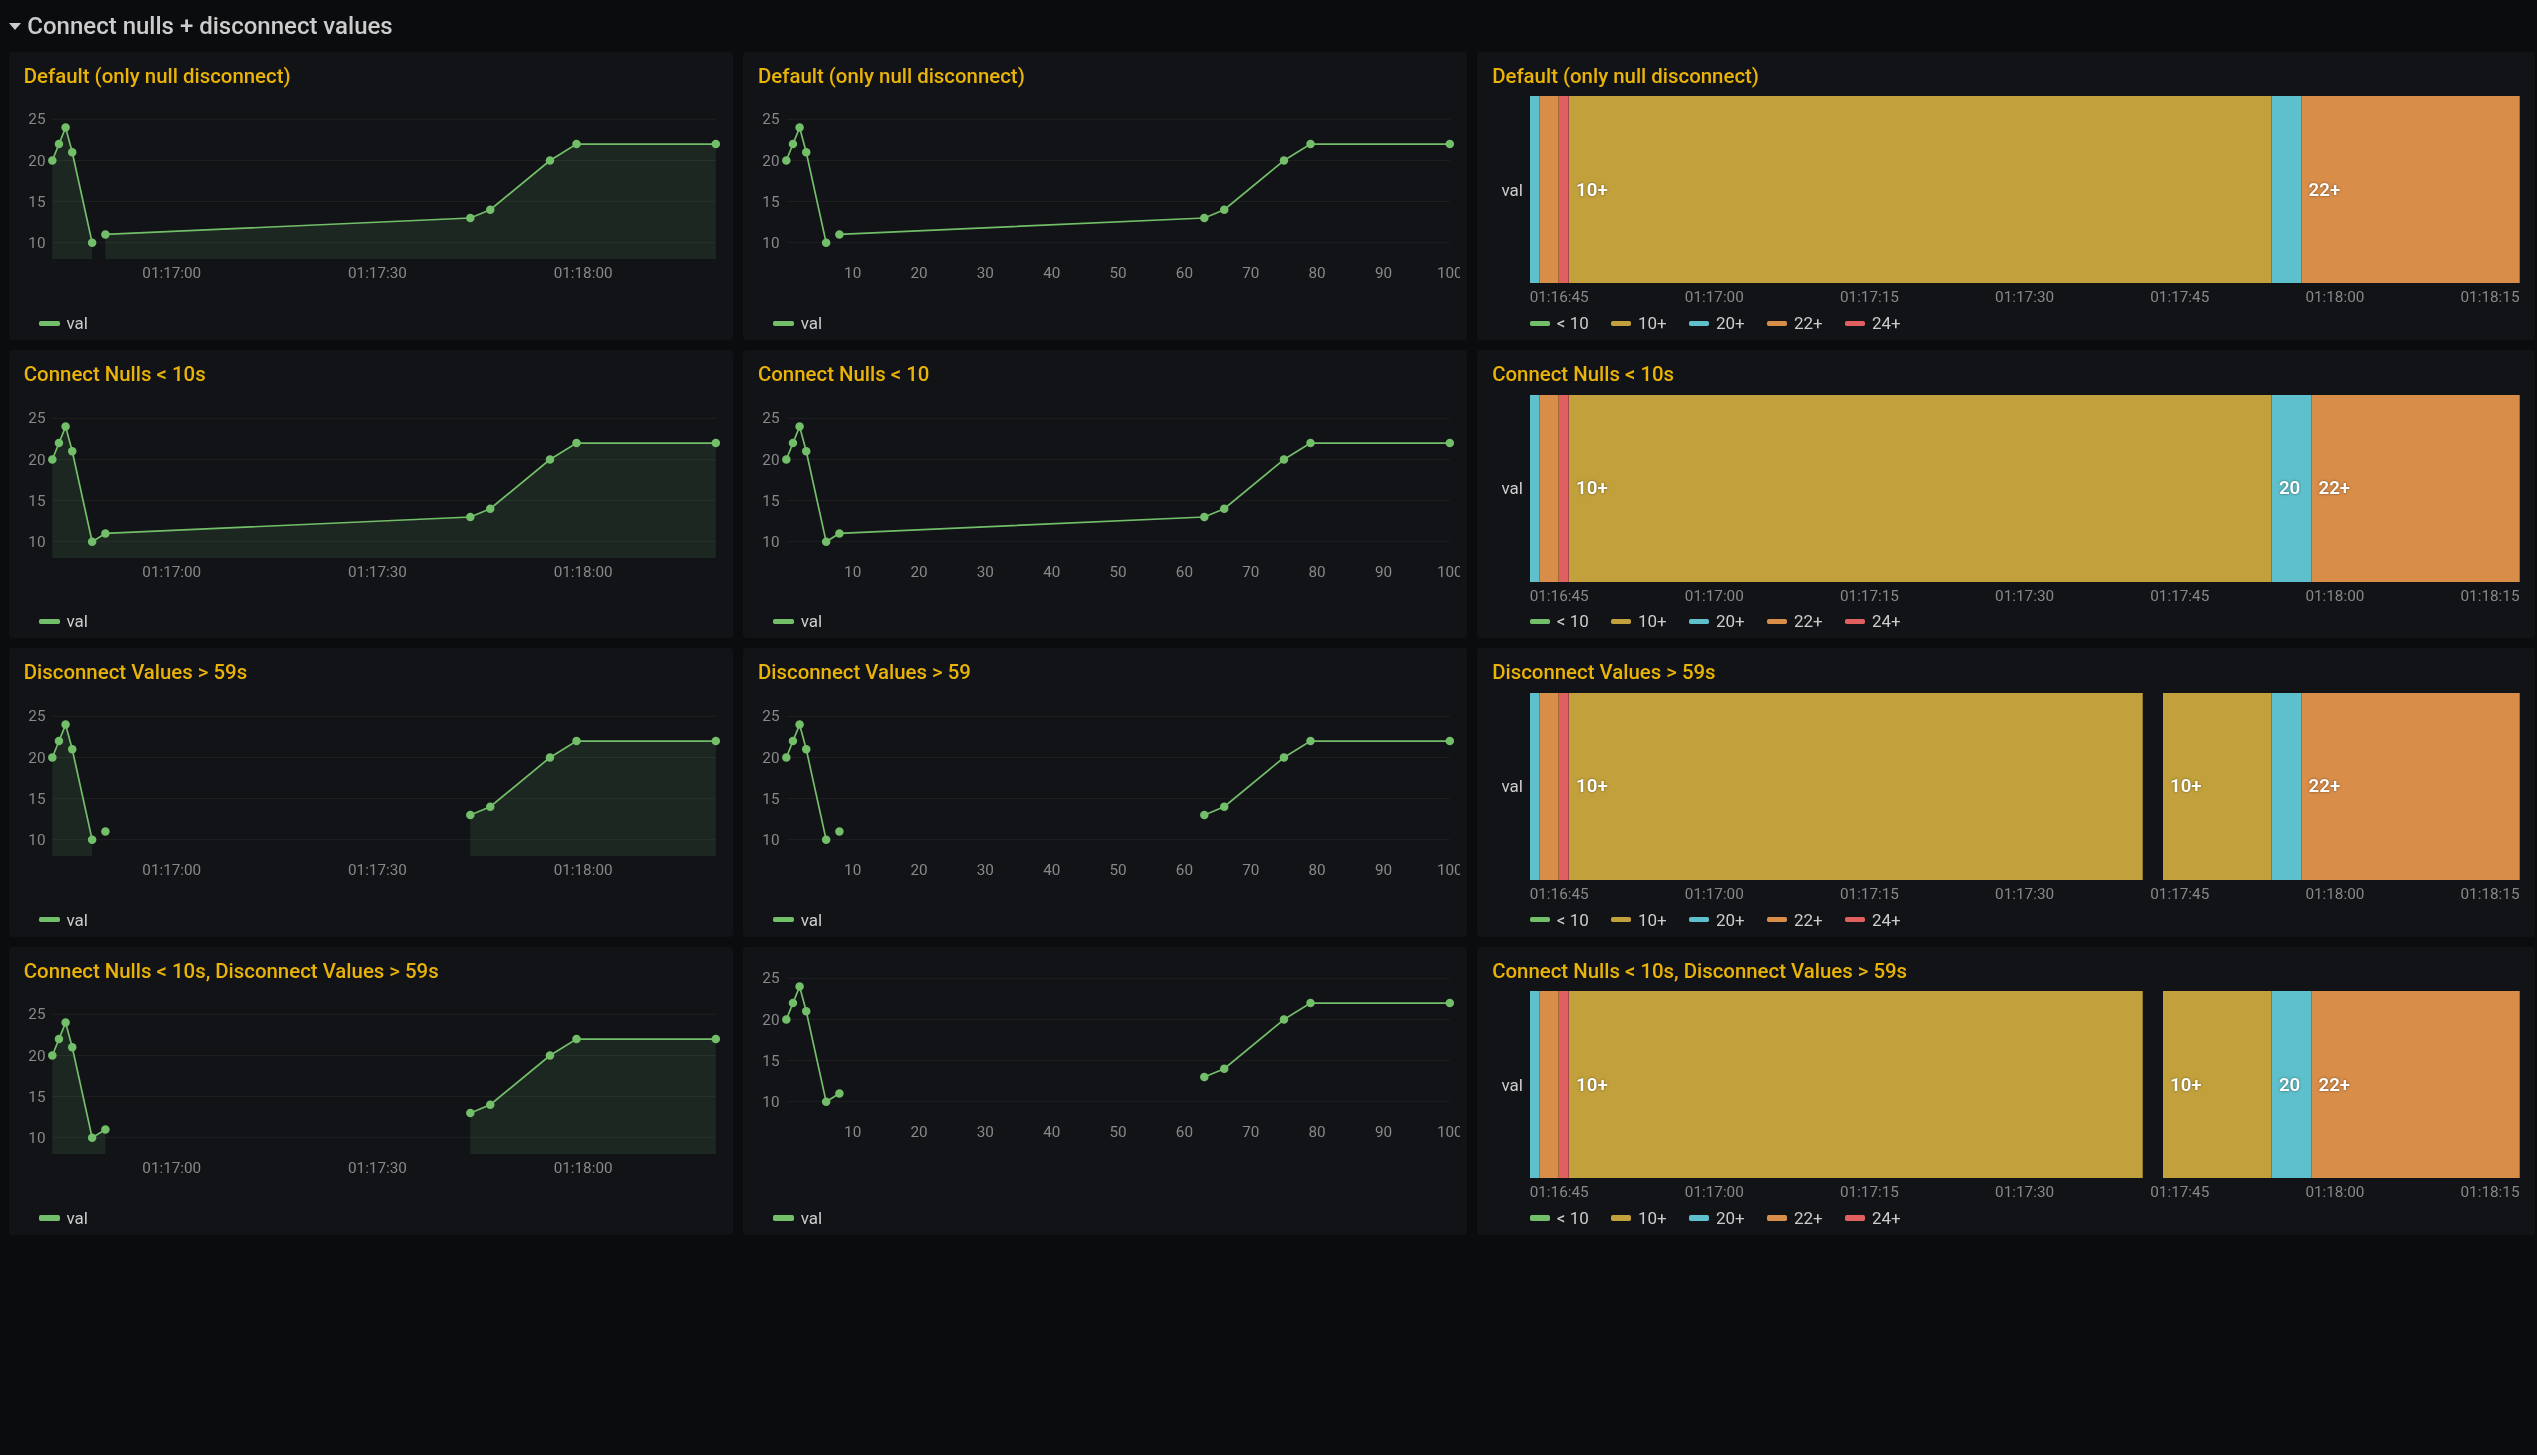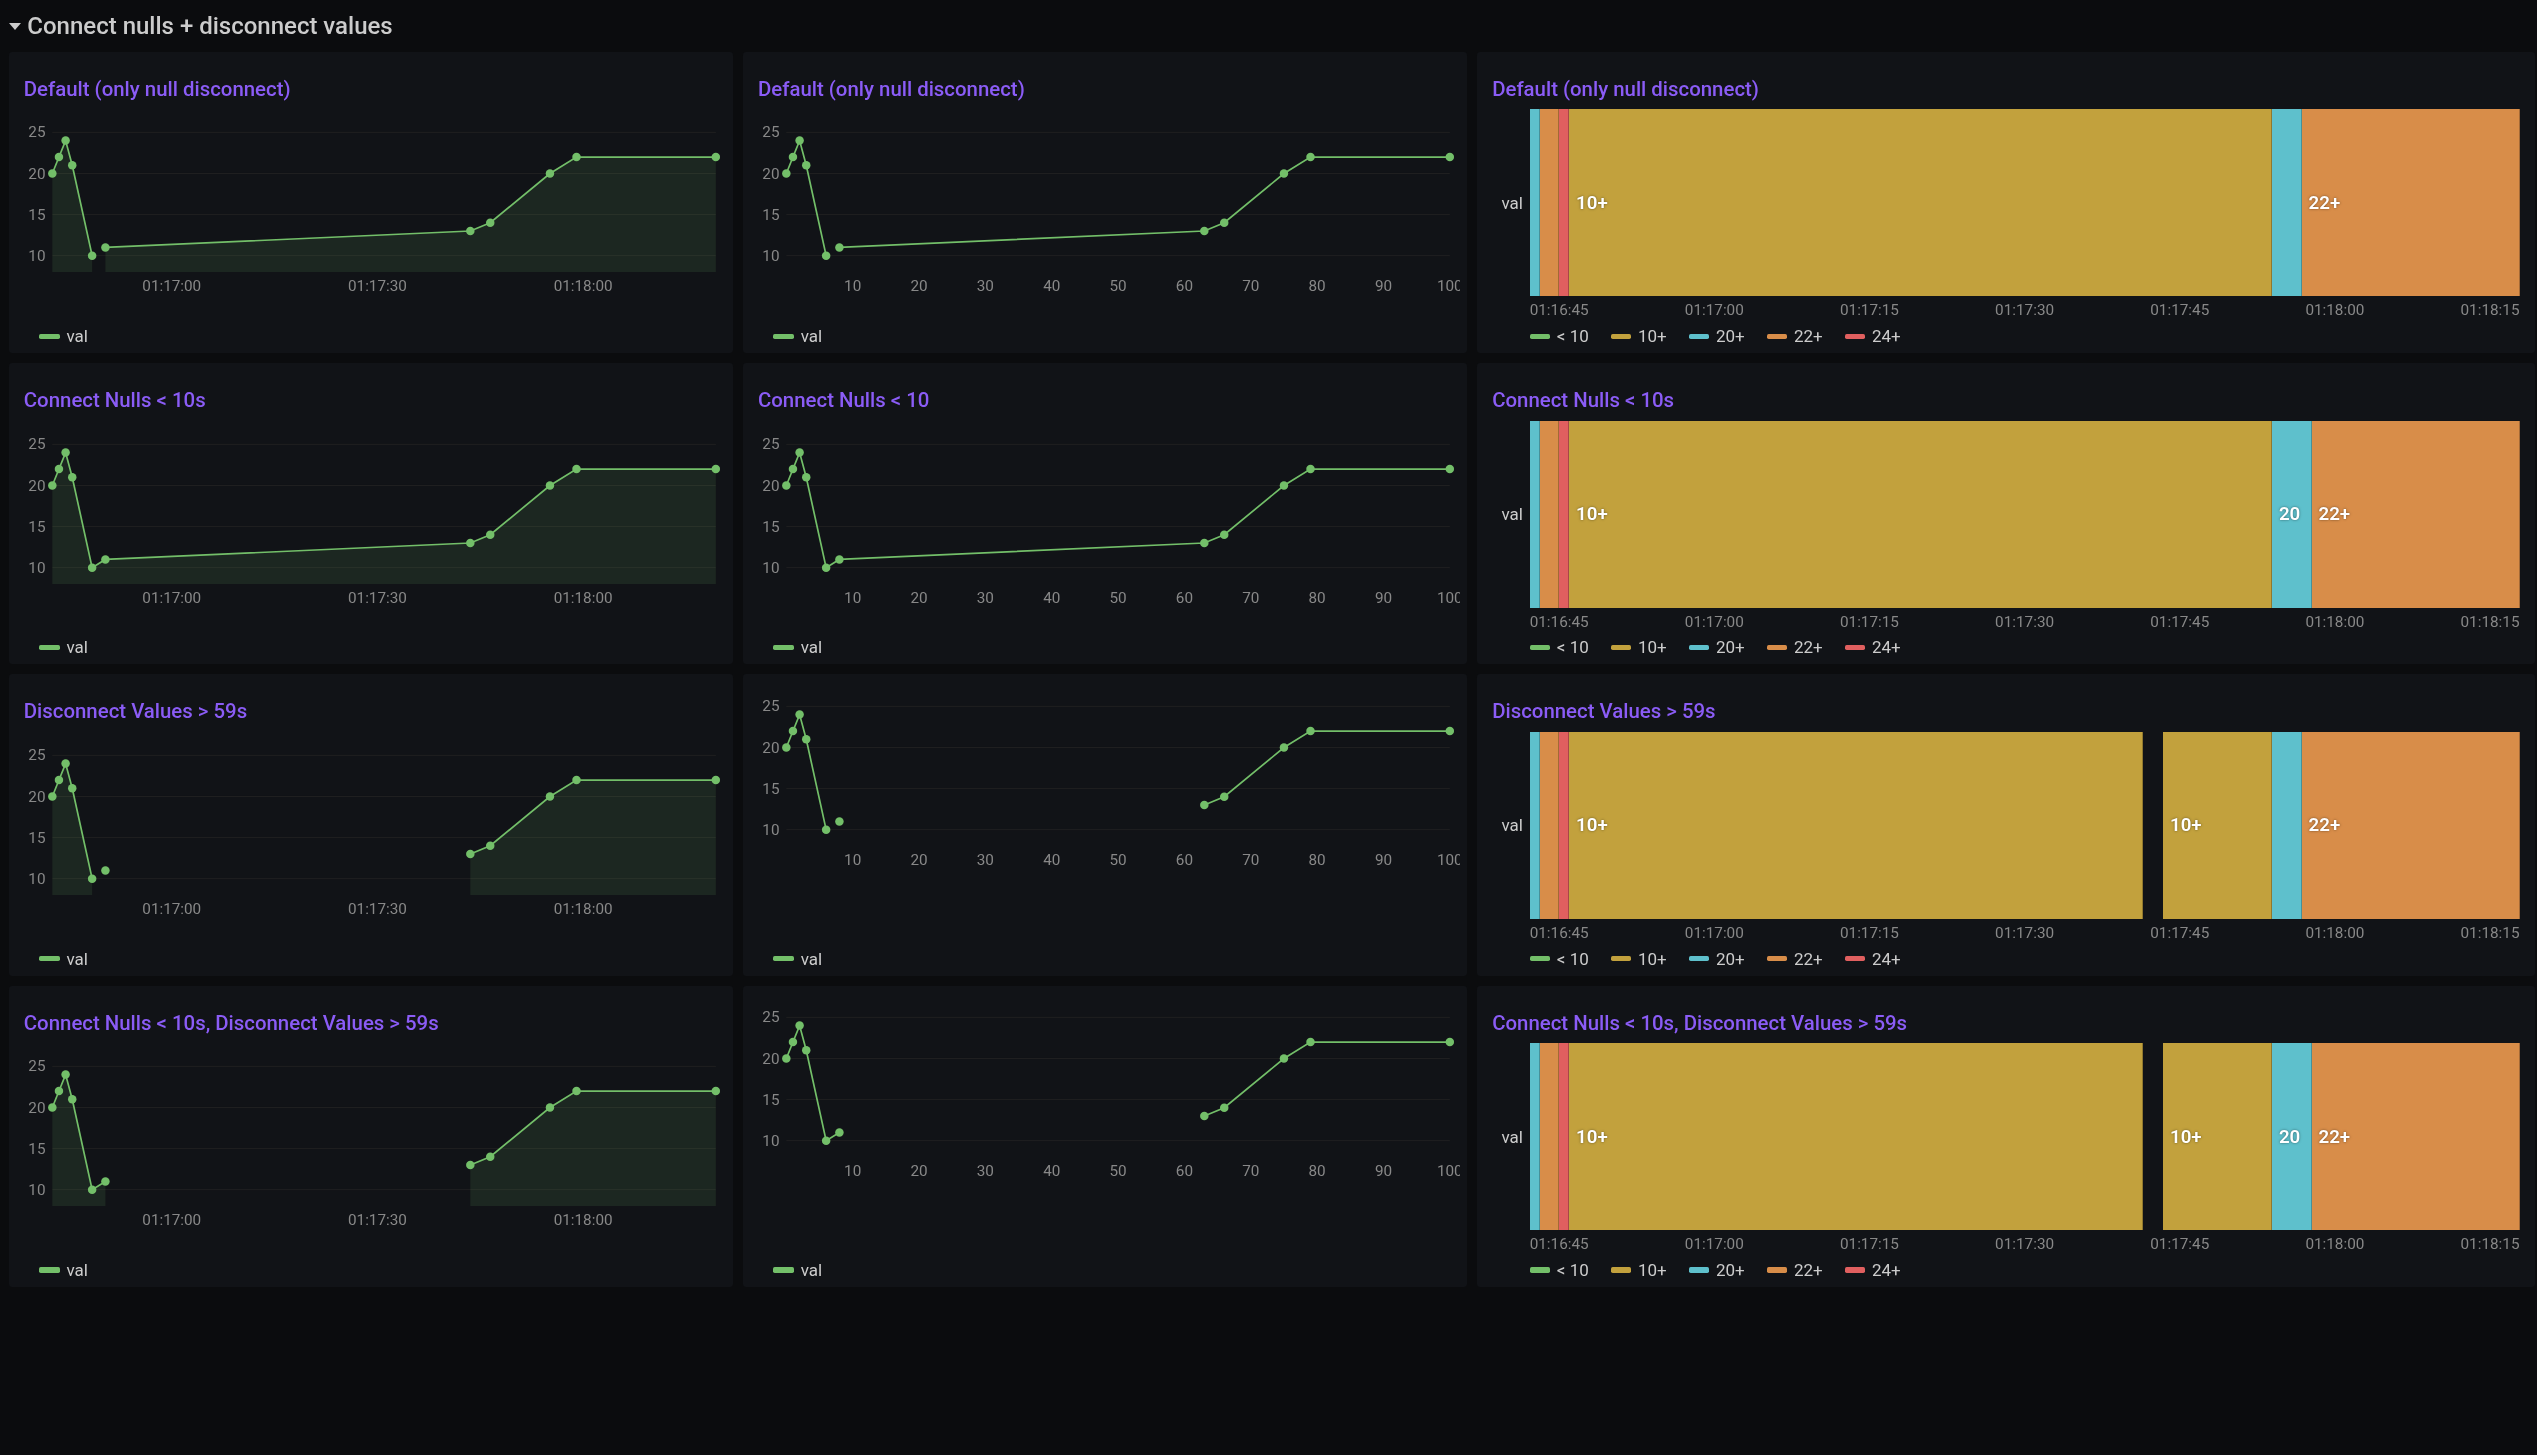--- a/index.html
+++ b/index.html
@@ -36,23 +36,22 @@
   .panel {
     background: #111317;
     border-radius: 3.4px;
     padding: 8.5px 6.8px 6.8px 6.8px;
     display: flex;
     flex-direction: column;
   }
   .panel-title {
     font-size: 20.4px;
     font-weight: 500;
-    color: #8b5cf6;
+    color: #eab308;
     padding: 3.4px 6.8px 8.5px 8.5px;
-    margin-top: 13px;
   }
   .chart-body {
     position: relative;
     flex: 1 1 auto;
     min-height: 187px;
   }
   .legend {
     display: flex;
     gap: 18.7px;
     padding: 5.1px 0 0 24px;
@@ -462,20 +461,21 @@
         </div>
       </div>
     <div class="legend">
       <div class="legend-item">
         <span class="lg-sw" style="background:#73bf69"></span>
         <span>val</span>
       </div>
     </div>
   </div>
   <div class="panel">
+    <div class="panel-title">Disconnect Values &gt; 59</div>
     <div class="chart-body">
         <div class="lc">
           <svg viewBox="0 0 838 220" width="711" height="187" style="font-size:12px">
             <line class="grid-line" x1="44" x2="826" y1="172.6315789473684" y2="172.6315789473684"></line>
             <text class="axis-text" x="36" y="178.6315789473684" text-anchor="end">10</text>
             <line class="grid-line" x1="44" x2="826" y1="124.21052631578947" y2="124.21052631578947"></line>
             <text class="axis-text" x="36" y="130.21052631578948" text-anchor="end">15</text>
             <line class="grid-line" x1="44" x2="826" y1="75.78947368421053" y2="75.78947368421053"></line>
             <text class="axis-text" x="36" y="81.78947368421053" text-anchor="end">20</text>
             <line class="grid-line" x1="44" x2="826" y1="27.36842105263158" y2="27.36842105263158"></line>

